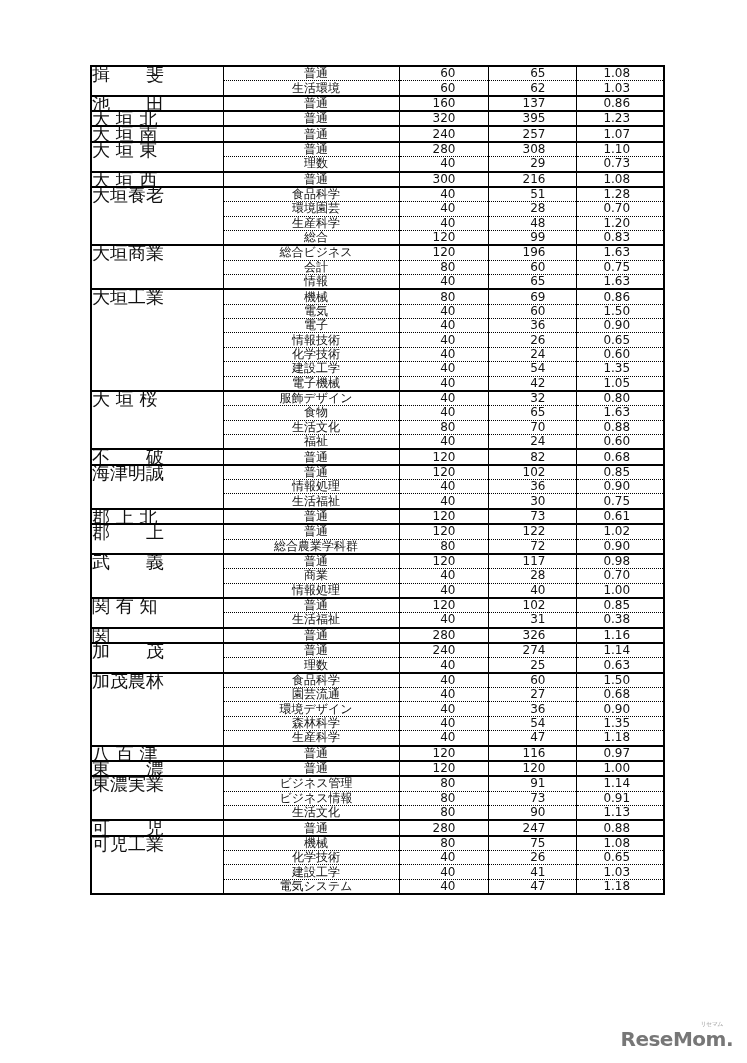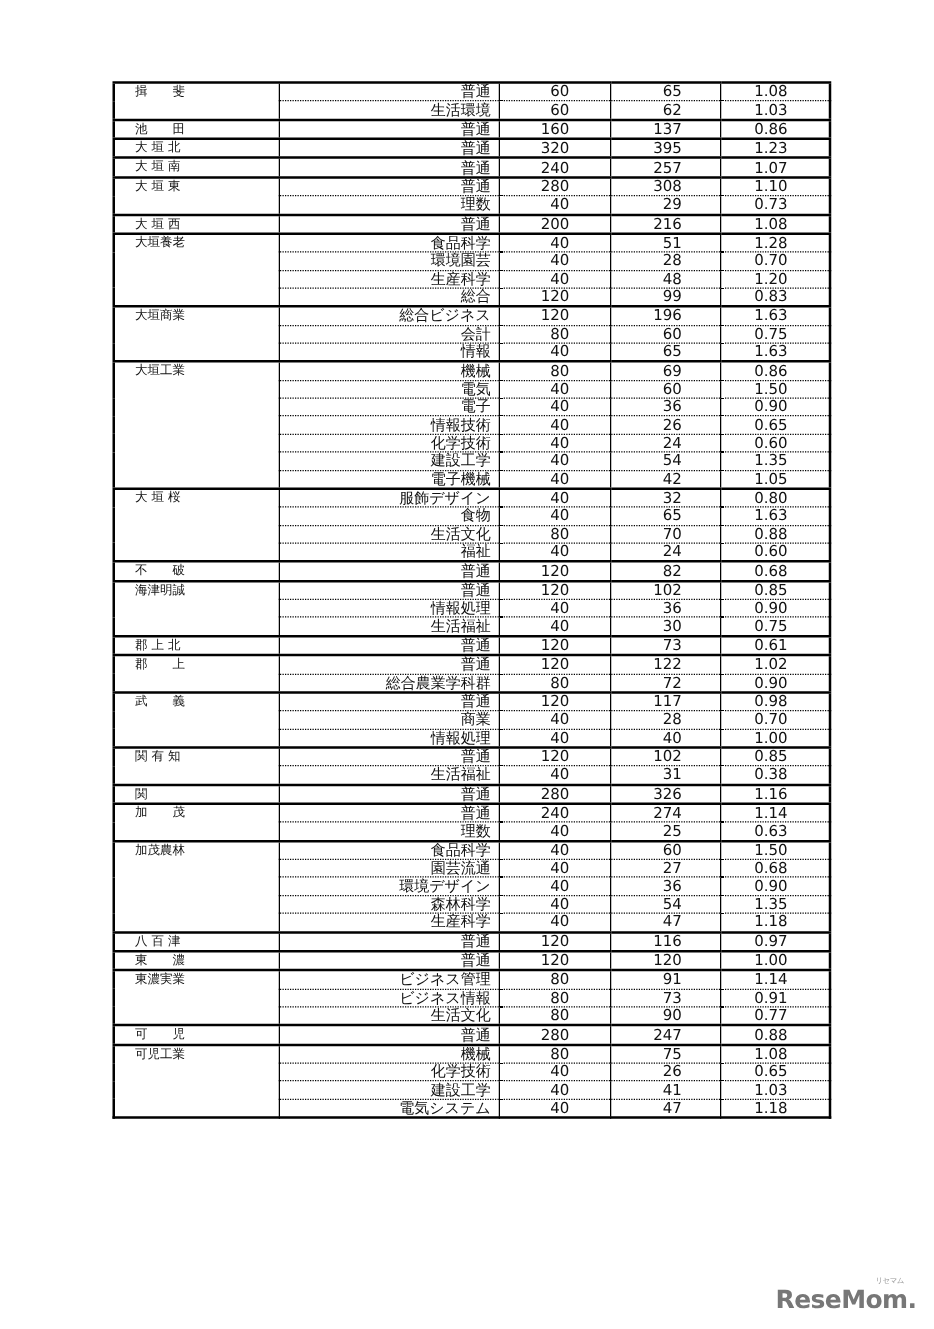--- a/index.html
+++ b/index.html
@@ -4,22 +4,22 @@
 <style>
   html, body { margin: 0; padding: 0; background: #ffffff; }
   body { width: 747px; height: 1063px; position: relative; overflow: hidden;
          font-family: "DejaVu Sans", "Liberation Sans", sans-serif; color: #111; }
   table.grid { position: absolute; left: 90px; top: 65px; border-collapse: collapse;
                table-layout: fixed; width: 573px; border: 2px solid #000; }
   col.c1 { width: 132px; } col.c2 { width: 176px; } col.c3 { width: 89px; }
   col.c4 { width: 88px; } col.c5 { width: 88px; }
   td { height: 13.37px; padding: 0 6px; font-size: 12px; line-height: 13px;
        white-space: nowrap; overflow: hidden; border-left: 1.5px solid #000; border-right: 1.5px solid #000; }
-  td.school { vertical-align: top; padding-left: 16px; letter-spacing: 0; font-size: 10px; }
-  td.dept { text-align: right; padding-left: 16px; }
+  td.school { vertical-align: top; padding-left: 0; letter-spacing: 0; font-size: 18px; }
+  td.dept { text-align: center; padding-left: 16px; }
   td.num { text-align: right; padding-right: 8px; }
   td.n1 { padding-right: 32px; }
   td.n2 { padding-right: 30px; }
   td.n3 { padding-right: 12px; text-align: center; }
   tr.first td { border-top: 2px solid #000; }
   tr.sub td.dept, tr.sub td.num { border-top: 1px dotted #000; }
   .logo { position: absolute; right: 14px; bottom: 12px; font-family: "DejaVu Sans", sans-serif;
           font-weight: bold; font-size: 20px; color: #777; letter-spacing: -0.5px; }
   .logo small { position: absolute; right: 10px; top: -7px; font-size: 6px; color: #999; font-weight: normal; }
 </style>
@@ -78,21 +78,21 @@
       </tr>
       <tr class="sub">
         <td class="dept">理数</td>
         <td class="num n1">40</td>
         <td class="num n2">29</td>
         <td class="num n3">0.73</td>
       </tr>
       <tr class="first">
         <td class="school" rowspan="1">大 垣 西</td>
         <td class="dept">普通</td>
-        <td class="num n1">200</td>
+        <td class="num n1">300</td>
         <td class="num n2">216</td>
         <td class="num n3">1.08</td>
       </tr>
       <tr class="first">
         <td class="school" rowspan="4">大垣養老</td>
         <td class="dept">食品科学</td>
         <td class="num n1">40</td>
         <td class="num n2">51</td>
         <td class="num n3">1.28</td>
       </tr>
@@ -354,21 +354,21 @@
       <tr class="sub">
         <td class="dept">ビジネス情報</td>
         <td class="num n1">80</td>
         <td class="num n2">73</td>
         <td class="num n3">0.91</td>
       </tr>
       <tr class="sub">
         <td class="dept">生活文化</td>
         <td class="num n1">80</td>
         <td class="num n2">90</td>
-        <td class="num n3">0.77</td>
+        <td class="num n3">1.13</td>
       </tr>
       <tr class="first">
         <td class="school" rowspan="1">可　　児</td>
         <td class="dept">普通</td>
         <td class="num n1">280</td>
         <td class="num n2">247</td>
         <td class="num n3">0.88</td>
       </tr>
       <tr class="first">
         <td class="school" rowspan="4">可児工業</td>

